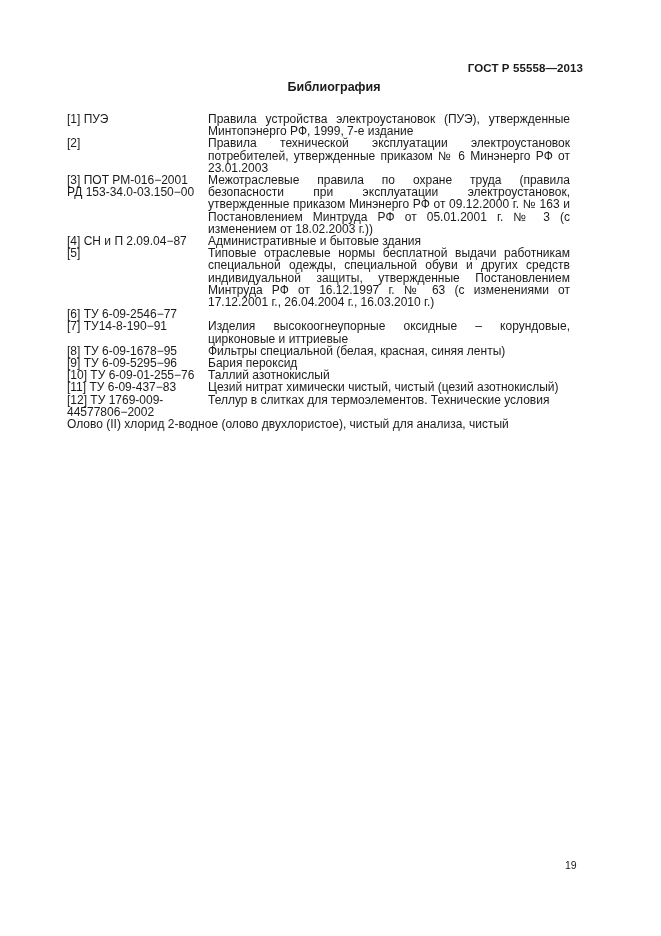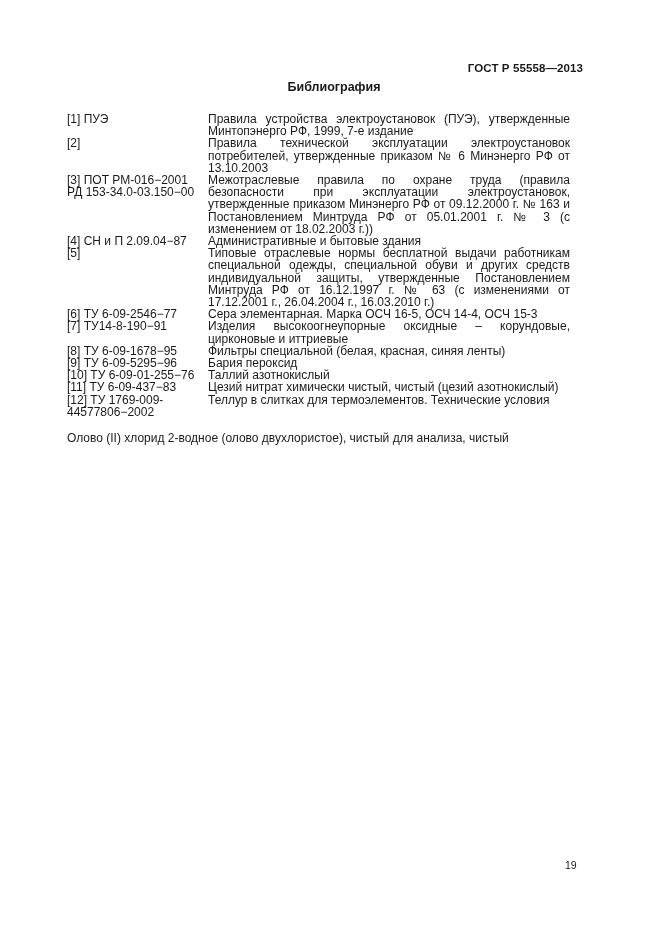--- a/index.html
+++ b/index.html
@@ -15,56 +15,55 @@
     position: absolute; top: 80px; left: 0; width: 661px; text-align: center;
     font-size: 12.5px; font-weight: bold; padding-left: 7px; box-sizing: border-box;
   }
   .biblio {
     position: absolute; top: 113px; left: 67px; width: 503px;
     font-size: 12px; line-height: 12.2px;
   }
   .entry { display: flex; }
   .entry .ref { width: 141px; flex: 0 0 141px; white-space: pre-line; }
   .entry .desc { flex: 1; text-align: justify; text-align-last: left; }
-  .entry.gap-after { margin-bottom: 14px; }
+  .entry.gap-after { margin-bottom: 0; }
   .page-number {
     position: absolute; top: 859px; left: 565px; font-size: 10.5px;
   }
 </style>
 </head>
 <body>
 
 <div class="header-code">ГОСТ Р 55558—2013</div>
 <div class="title">Библиография</div>
 
 <div class="biblio">
   <div class="entry">
     <div class="ref">[1] ПУЭ</div>
     <div class="desc">Правила устройства электроустановок (ПУЭ), утвержденные Минтопэнерго РФ, 1999, 7-е издание</div>
   </div>
   <div class="entry">
     <div class="ref">[2]</div>
-    <div class="desc">Правила технической эксплуатации электроустановок потребителей, утвержденные приказом № 6 Минэнерго РФ от 13.10.2003</div>
+    <div class="desc">Правила технической эксплуатации электроустановок потребителей, утвержденные приказом № 6 Минэнерго РФ от 23.01.2003</div>
   </div>
   <div class="entry">
     <div class="ref">[3] ПОТ РМ-016−2001
 РД 153-34.0-03.150−00</div>
     <div class="desc">Межотраслевые правила по охране труда (правила безопасности при эксплуатации электроустановок, утвержденные приказом Минэнерго РФ от 09.12.2000 г. № 163 и Постановлением Минтруда РФ от 05.01.2001 г. № 3 (с изменением от 18.02.2003 г.))</div>
   </div>
   <div class="entry">
     <div class="ref">[4] СН и П 2.09.04−87</div>
     <div class="desc">Административные и бытовые здания</div>
   </div>
   <div class="entry">
     <div class="ref">[5]</div>
     <div class="desc">Типовые отраслевые нормы бесплатной выдачи работникам специальной одежды, специальной обуви и других средств индивидуальной защиты, утвержденные Постановлением Минтруда РФ от 16.12.1997 г. № 63 (с изменениями от 17.12.2001 г., 26.04.2004 г., 16.03.2010 г.)</div>
   </div>
   <div class="entry">
     <div class="ref">[6] ТУ 6-09-2546−77</div>
-    <div class="desc">Сера элементарная. Марка ОСЧ 16-5, ОСЧ 14-4, ОСЧ 15-3</div>
   </div>
   <div class="entry">
     <div class="ref">[7] ТУ14-8-190−91</div>
     <div class="desc">Изделия высокоогнеупорные оксидные – корундовые, цирконовые и иттриевые</div>
   </div>
   <div class="entry">
     <div class="ref">[8] ТУ 6-09-1678−95</div>
     <div class="desc">Фильтры специальной (белая, красная, синяя ленты)</div>
   </div>
   <div class="entry">

